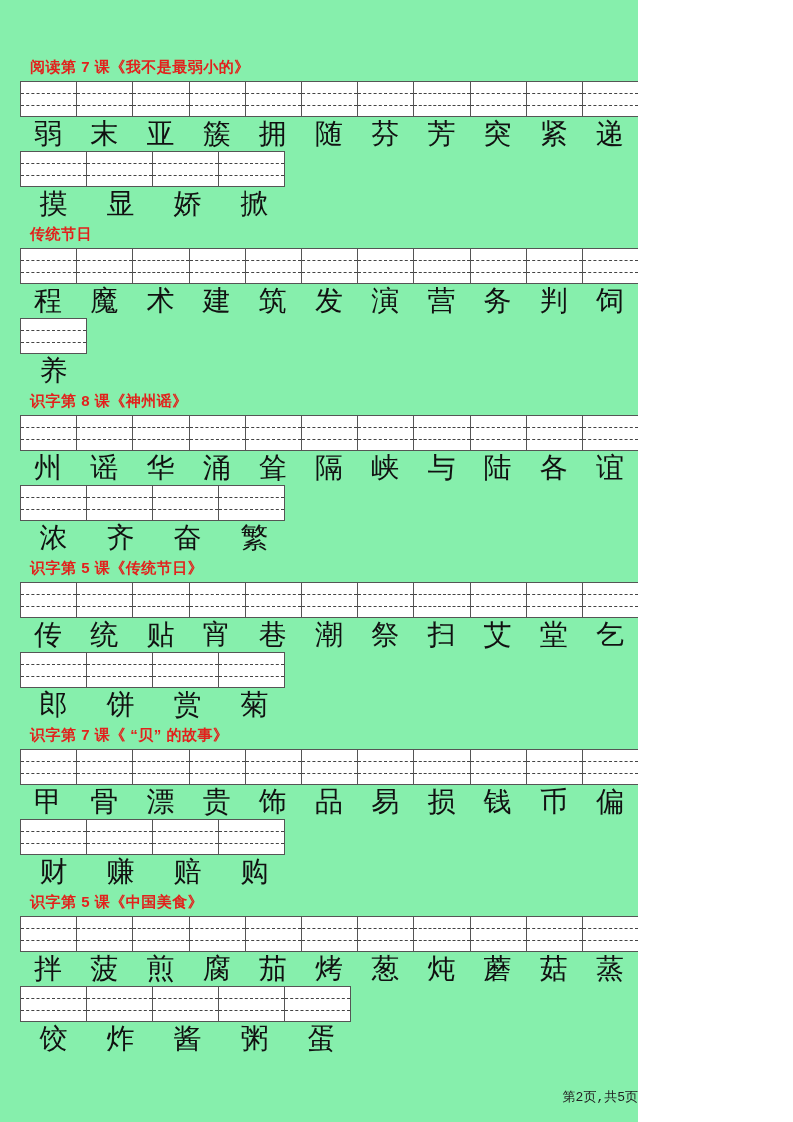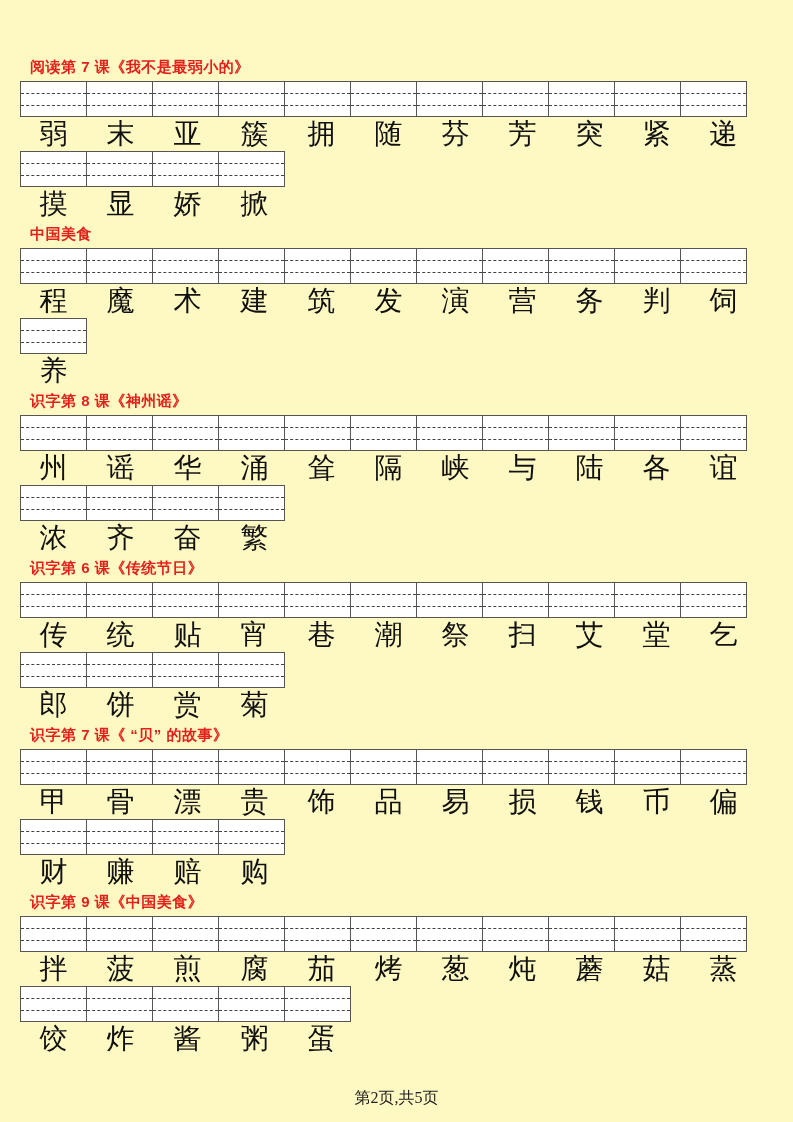--- a/index.html
+++ b/index.html
@@ -2,23 +2,23 @@
 <html style="--accent: #e2211c; --grid: #555555; --dash: #444444; --hanzi: #111111; --footer: #222222;"><head>
 <meta charset="utf-8">
 <style>
   html, body {
     margin: 0;
     padding: 0;
     background: #ffffff;
   }
   .page {
     position: relative;
-    width: 793px;
+    width: 638px;
     height: 1122px;
-    background: #fef9c3;
+    background: #86efac;
     overflow: hidden;
     font-family: "Liberation Sans", sans-serif;
   }
   #sections {
     padding-left: 20px;
   }
   .section {
     margin-top: 4px;
   }
   .section:first-child {
@@ -65,24 +65,24 @@
     text-align: center;
     font-size: 28px;
     color: var(--hanzi, #111111);
     font-family: "Liberation Serif", "DejaVu Serif", serif;
   }
   .footer {
     position: absolute;
     left: 0;
     right: 0;
     top: 1088px;
-    text-align: center;
-    font-size: 16px;
+    text-align: right;
+    font-size: 13px;
     color: var(--footer, #222222);
-    font-family: Liberation Serif, serif;
+    font-family: Liberation Mono, monospace;
   }
 </style>
 </head>
 <body>
 
 <div class="page">
   <div id="sections">
       <div class="section">
         <div class="sec-title">阅读第 7 课《我不是最弱小的》</div>
         <div class="pinyin-row">
@@ -163,21 +163,21 @@
           </div>
         </div>
         <div class="char-row">
           <div class="char-cell">摸</div>
           <div class="char-cell">显</div>
           <div class="char-cell">娇</div>
           <div class="char-cell">掀</div>
         </div>
       </div>
       <div class="section">
-        <div class="sec-title">中国美食</div>
+        <div class="sec-title">传统节日</div>
         <div class="pinyin-row">
           <div class="cell">
             <span class="d d1"></span>
             <span class="d d2"></span>
           </div>
           <div class="cell">
             <span class="d d1"></span>
             <span class="d d2"></span>
           </div>
           <div class="cell">
@@ -320,21 +320,21 @@
           </div>
         </div>
         <div class="char-row">
           <div class="char-cell">浓</div>
           <div class="char-cell">齐</div>
           <div class="char-cell">奋</div>
           <div class="char-cell">繁</div>
         </div>
       </div>
       <div class="section">
-        <div class="sec-title">识字第 6 课《传统节日》</div>
+        <div class="sec-title">识字第 5 课《传统节日》</div>
         <div class="pinyin-row">
           <div class="cell">
             <span class="d d1"></span>
             <span class="d d2"></span>
           </div>
           <div class="cell">
             <span class="d d1"></span>
             <span class="d d2"></span>
           </div>
           <div class="cell">
@@ -492,21 +492,21 @@
           </div>
         </div>
         <div class="char-row">
           <div class="char-cell">财</div>
           <div class="char-cell">赚</div>
           <div class="char-cell">赔</div>
           <div class="char-cell">购</div>
         </div>
       </div>
       <div class="section">
-        <div class="sec-title">识字第 9 课《中国美食》</div>
+        <div class="sec-title">识字第 5 课《中国美食》</div>
         <div class="pinyin-row">
           <div class="cell">
             <span class="d d1"></span>
             <span class="d d2"></span>
           </div>
           <div class="cell">
             <span class="d d1"></span>
             <span class="d d2"></span>
           </div>
           <div class="cell">

